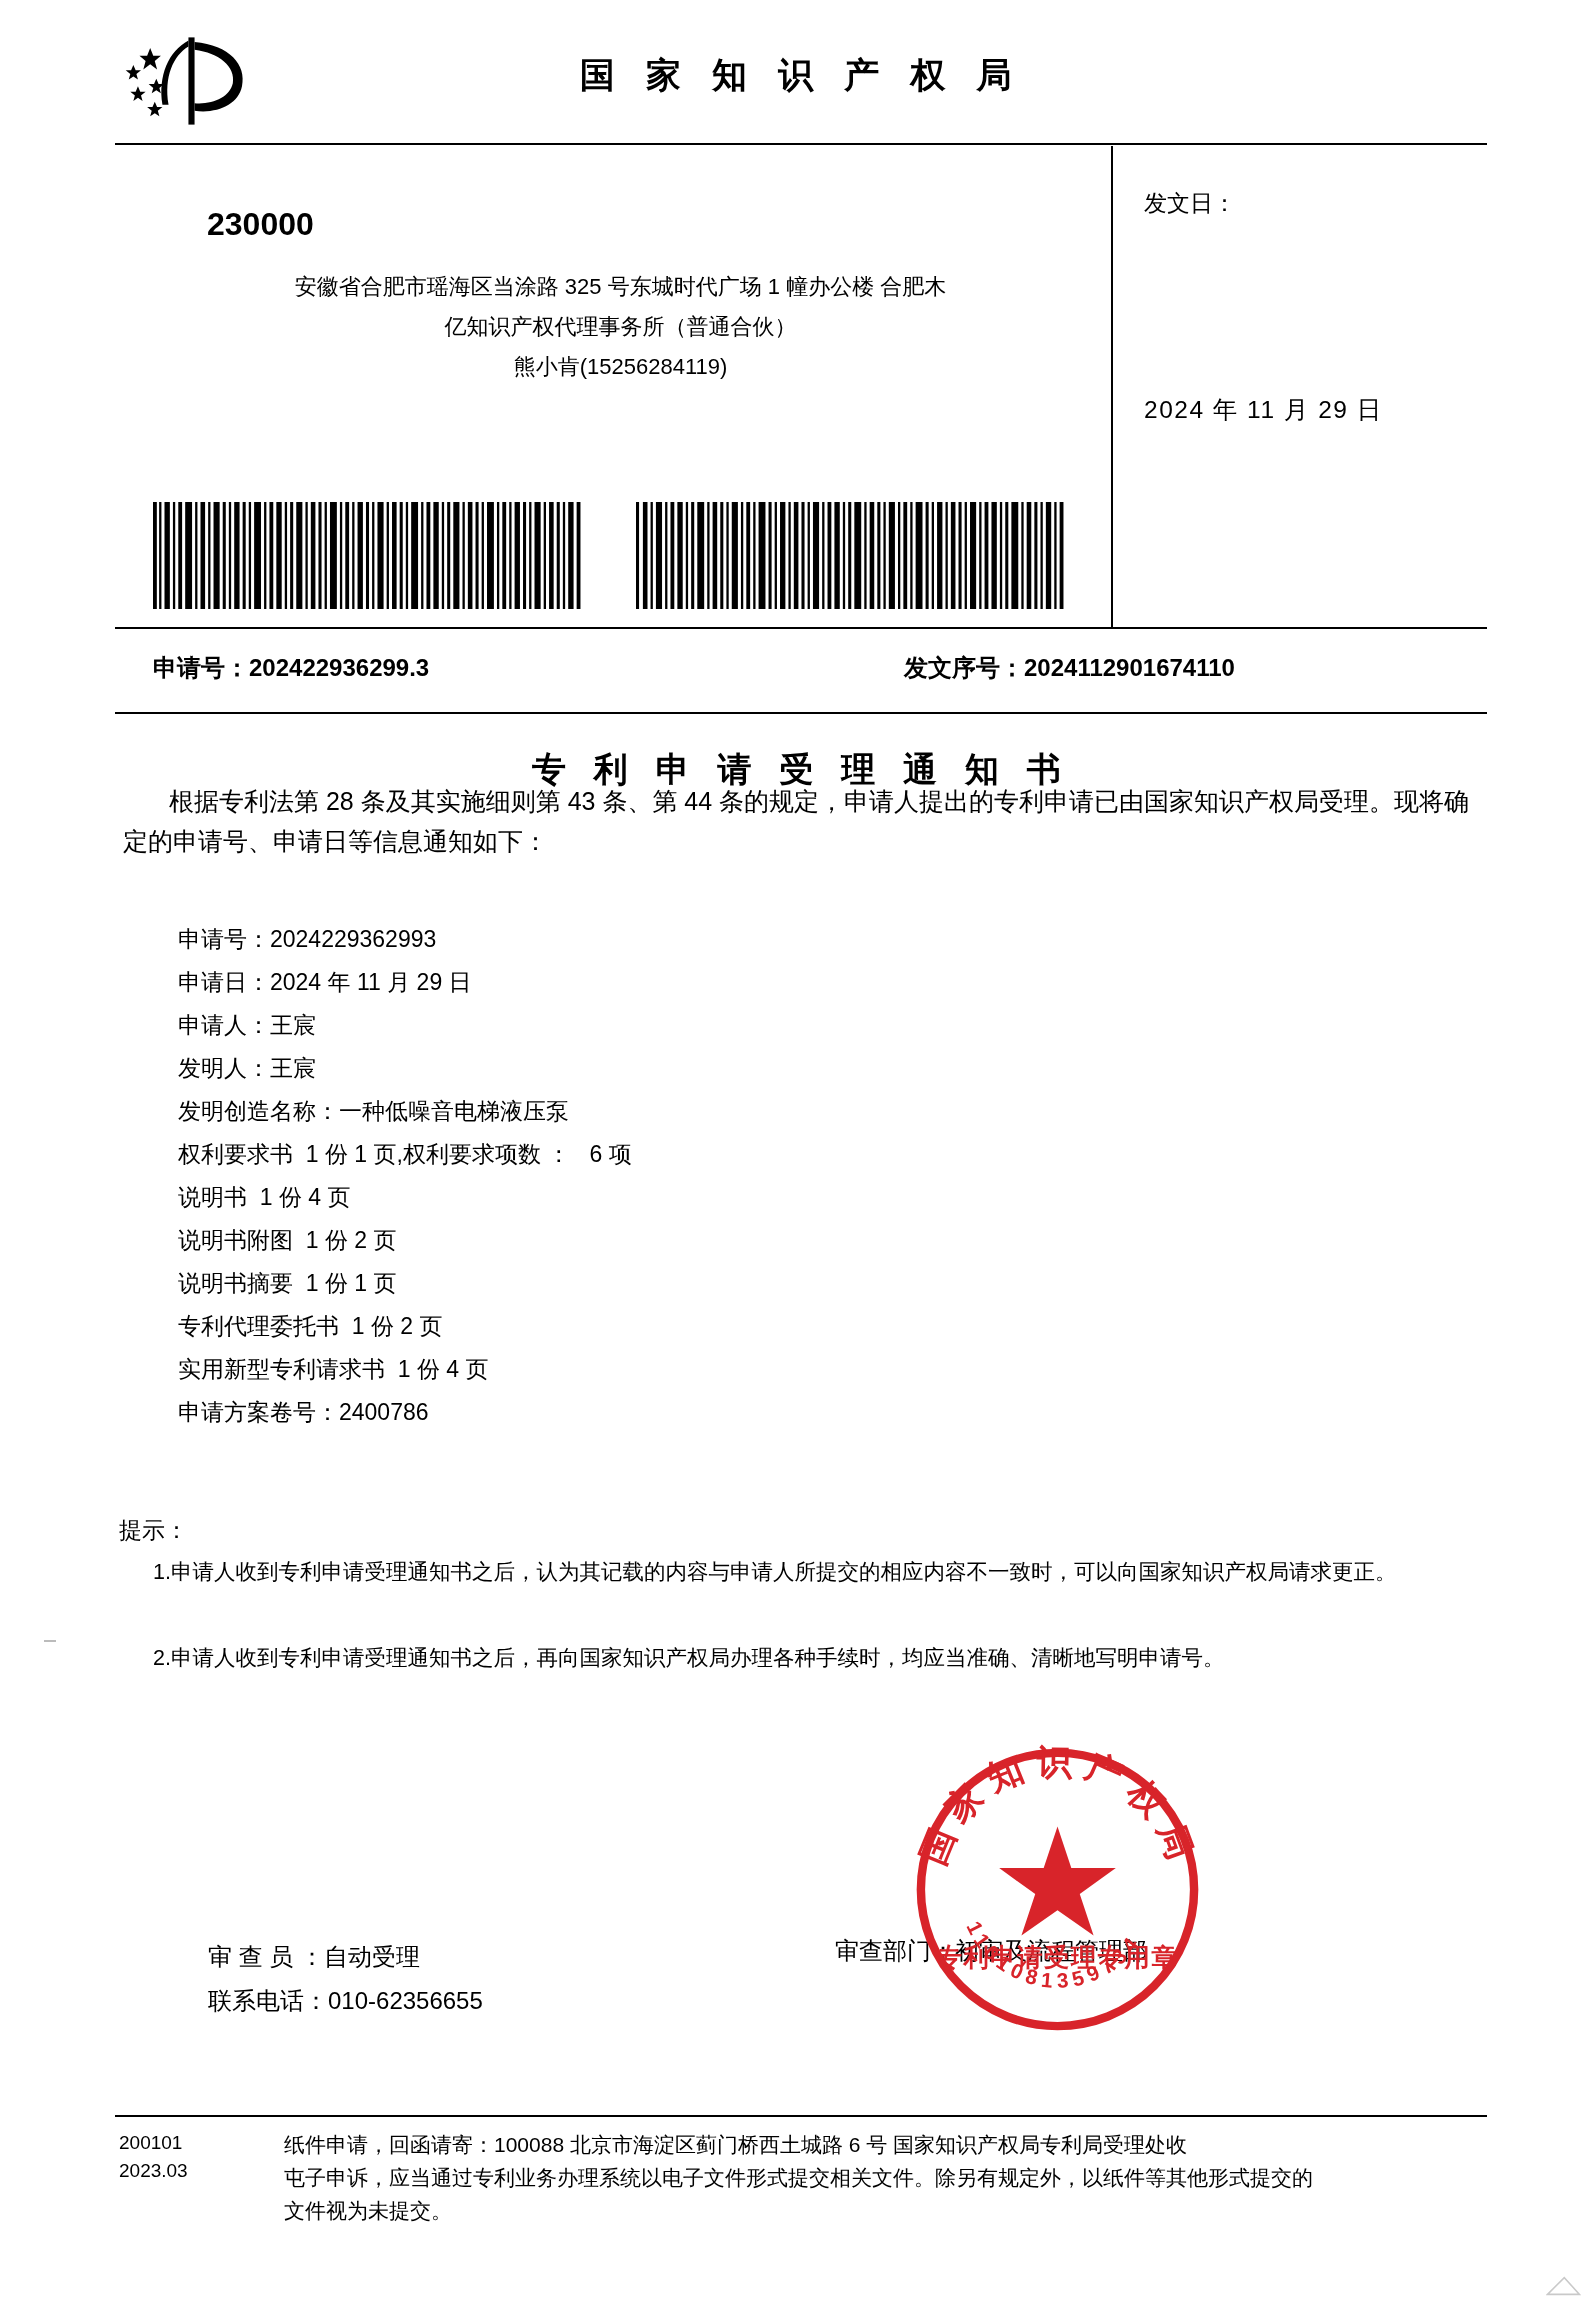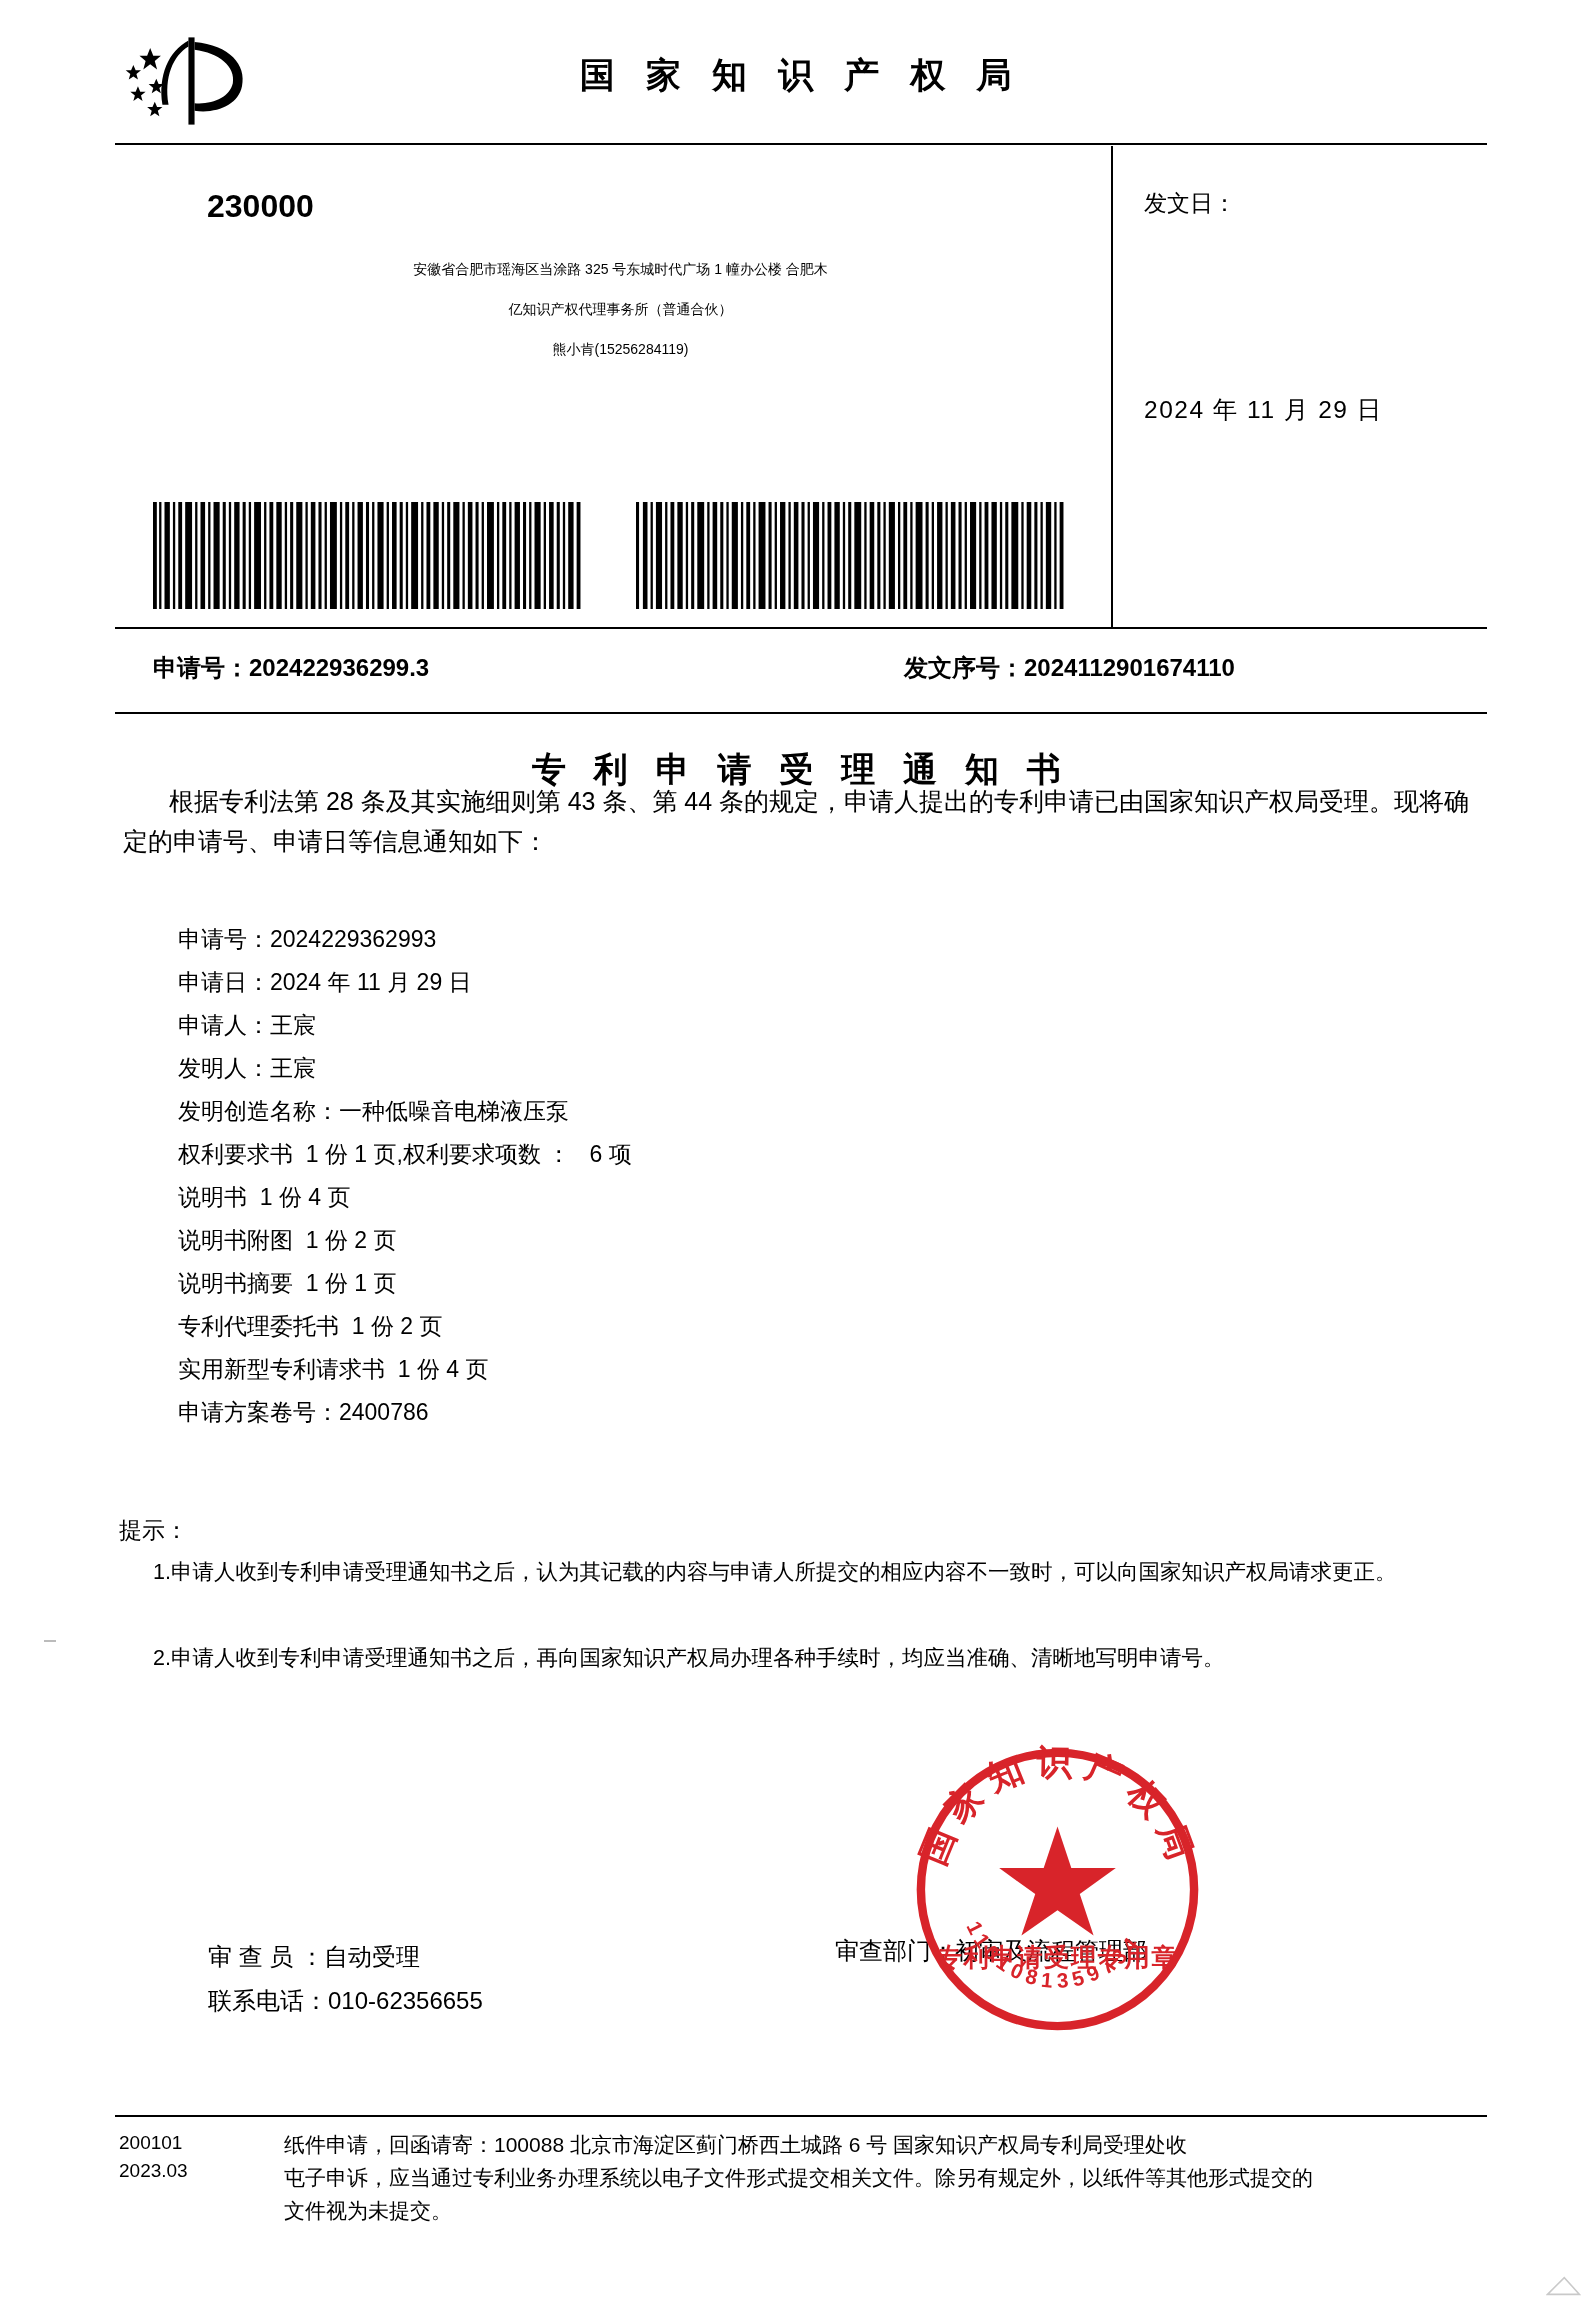--- a/index.html
+++ b/index.html
@@ -45,40 +45,40 @@
     font-size: 35px;
     font-weight: bold;
     letter-spacing: 10.7px;
     font-family: "Liberation Sans", sans-serif;
   }
 
   
   .addr-block {
     position: absolute;
     left: 115px;
-    top: 134px;
+    top: 152px;
     width: 996px;
     height: 337px;
     box-sizing: border-box;
   }
   .postcode {
     position: absolute;
     left: 92px;
     top: 54px;
     font-size: 32px;
     font-weight: bold;
     font-family: "Liberation Sans", sans-serif;
   }
   .addr-lines {
     position: absolute;
     left: 38px;
     top: 115px;
     width: 935px;
     text-align: center;
-    font-size: 14px;
+    font-size: 22px;
     line-height: 40px;
     font-family: "Liberation Sans", sans-serif;
   }
   .addr-lines div { white-space: nowrap; }
 
   .date-cell {
     position: absolute;
     left: 1111px;
     top: 146px;
     width: 376px;

